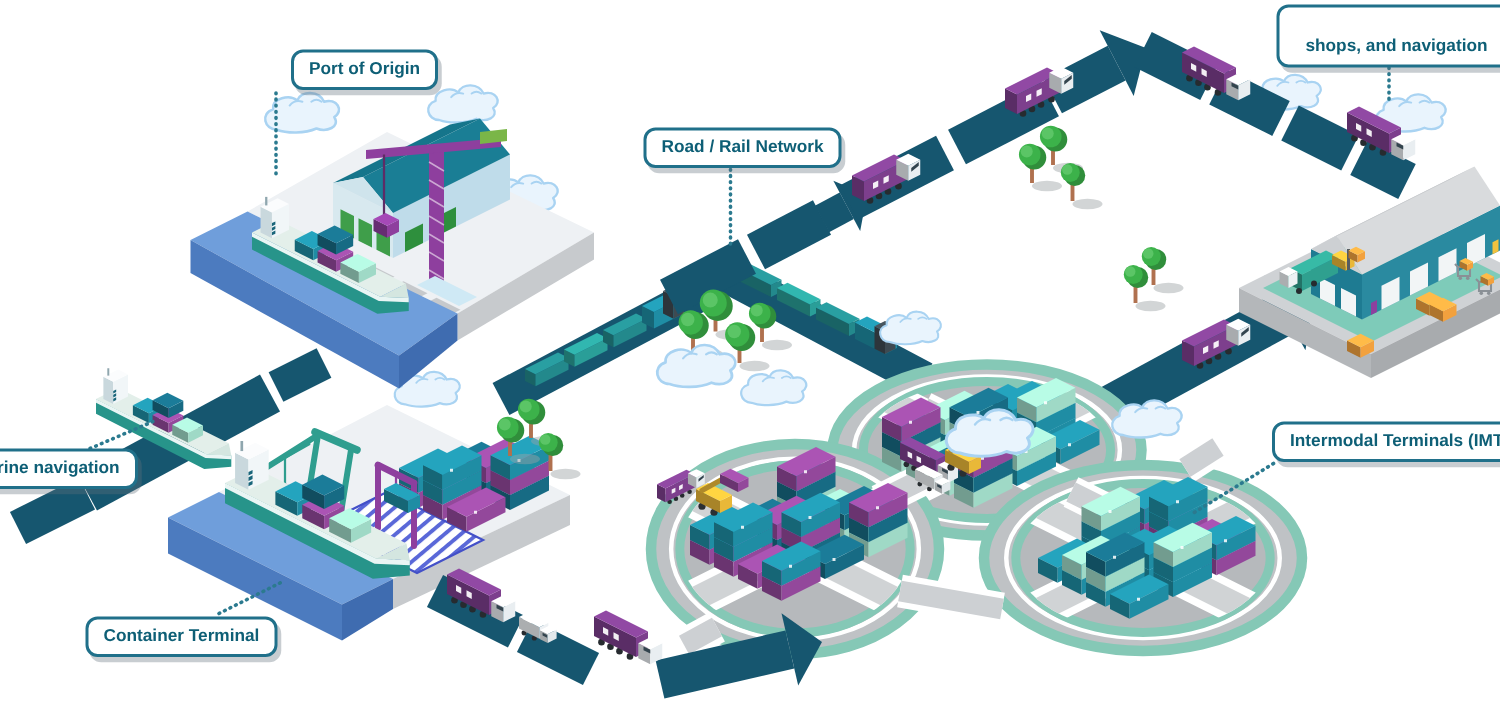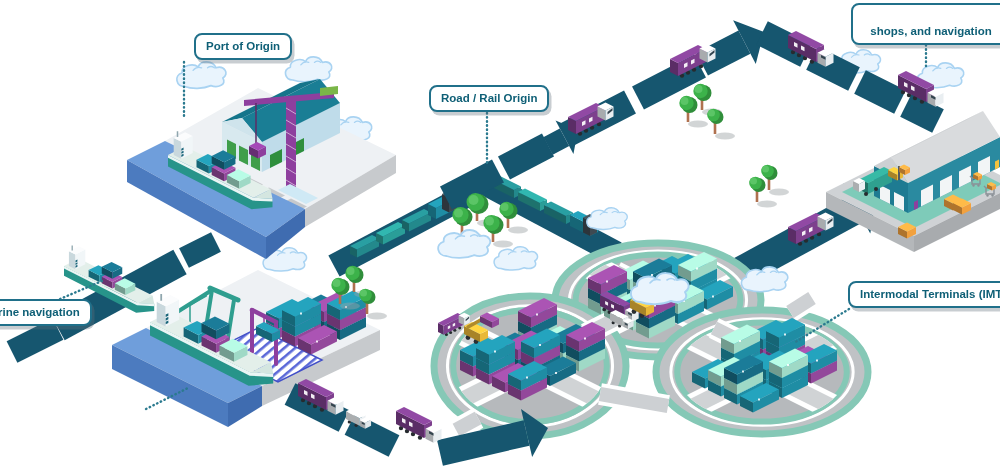--- a/index.html
+++ b/index.html
@@ -939,17 +939,18 @@
         <line x1="184" y1="62" x2="184" y2="118" stroke="#2B7A8F" stroke-width="2.4" stroke-linecap="round" stroke-dasharray="0.5 3.6"></line>
         <line x1="487" y1="113" x2="487" y2="165" stroke="#2B7A8F" stroke-width="2.4" stroke-linecap="round" stroke-dasharray="0.5 3.6"></line>
         <line x1="926" y1="41" x2="926" y2="68" stroke="#2B7A8F" stroke-width="2.4" stroke-linecap="round" stroke-dasharray="0.5 3.6"></line>
         <line x1="60" y1="299" x2="102" y2="281" stroke="#2B7A8F" stroke-width="2.4" stroke-linecap="round" stroke-dasharray="0.5 3.6"></line>
         <line x1="146" y1="409" x2="188" y2="388" stroke="#2B7A8F" stroke-width="2.4" stroke-linecap="round" stroke-dasharray="0.5 3.6"></line>
         <line x1="849" y1="309" x2="794" y2="343" stroke="#2B7A8F" stroke-width="2.4" stroke-linecap="round" stroke-dasharray="0.5 3.6"></line>
       </g>
     </svg>
 
   <div class="callout" style="left:158px;top:33px;margin-left:36px;">Port of Origin</div>
-  <div class="callout" style="left:429px;top:85px;">Road / Rail Origin</div>
+  <div class="callout" style="left:429px;top:85px;">Road / Rail Network</div>
   <div class="callout wrap" style="left:851px;top:3px;"><br><span>shops, and navigation</span></div>
   <div class="callout" style="left:-30px;top:299px;">Marine navigation</div>
+  <div class="callout" style="left:57px;top:411px;">Container Terminal</div>
   <div class="callout" style="left:848px;top:281px;">Intermodal Terminals (IMTs)</div>
 </div>
 
 </body></html>

